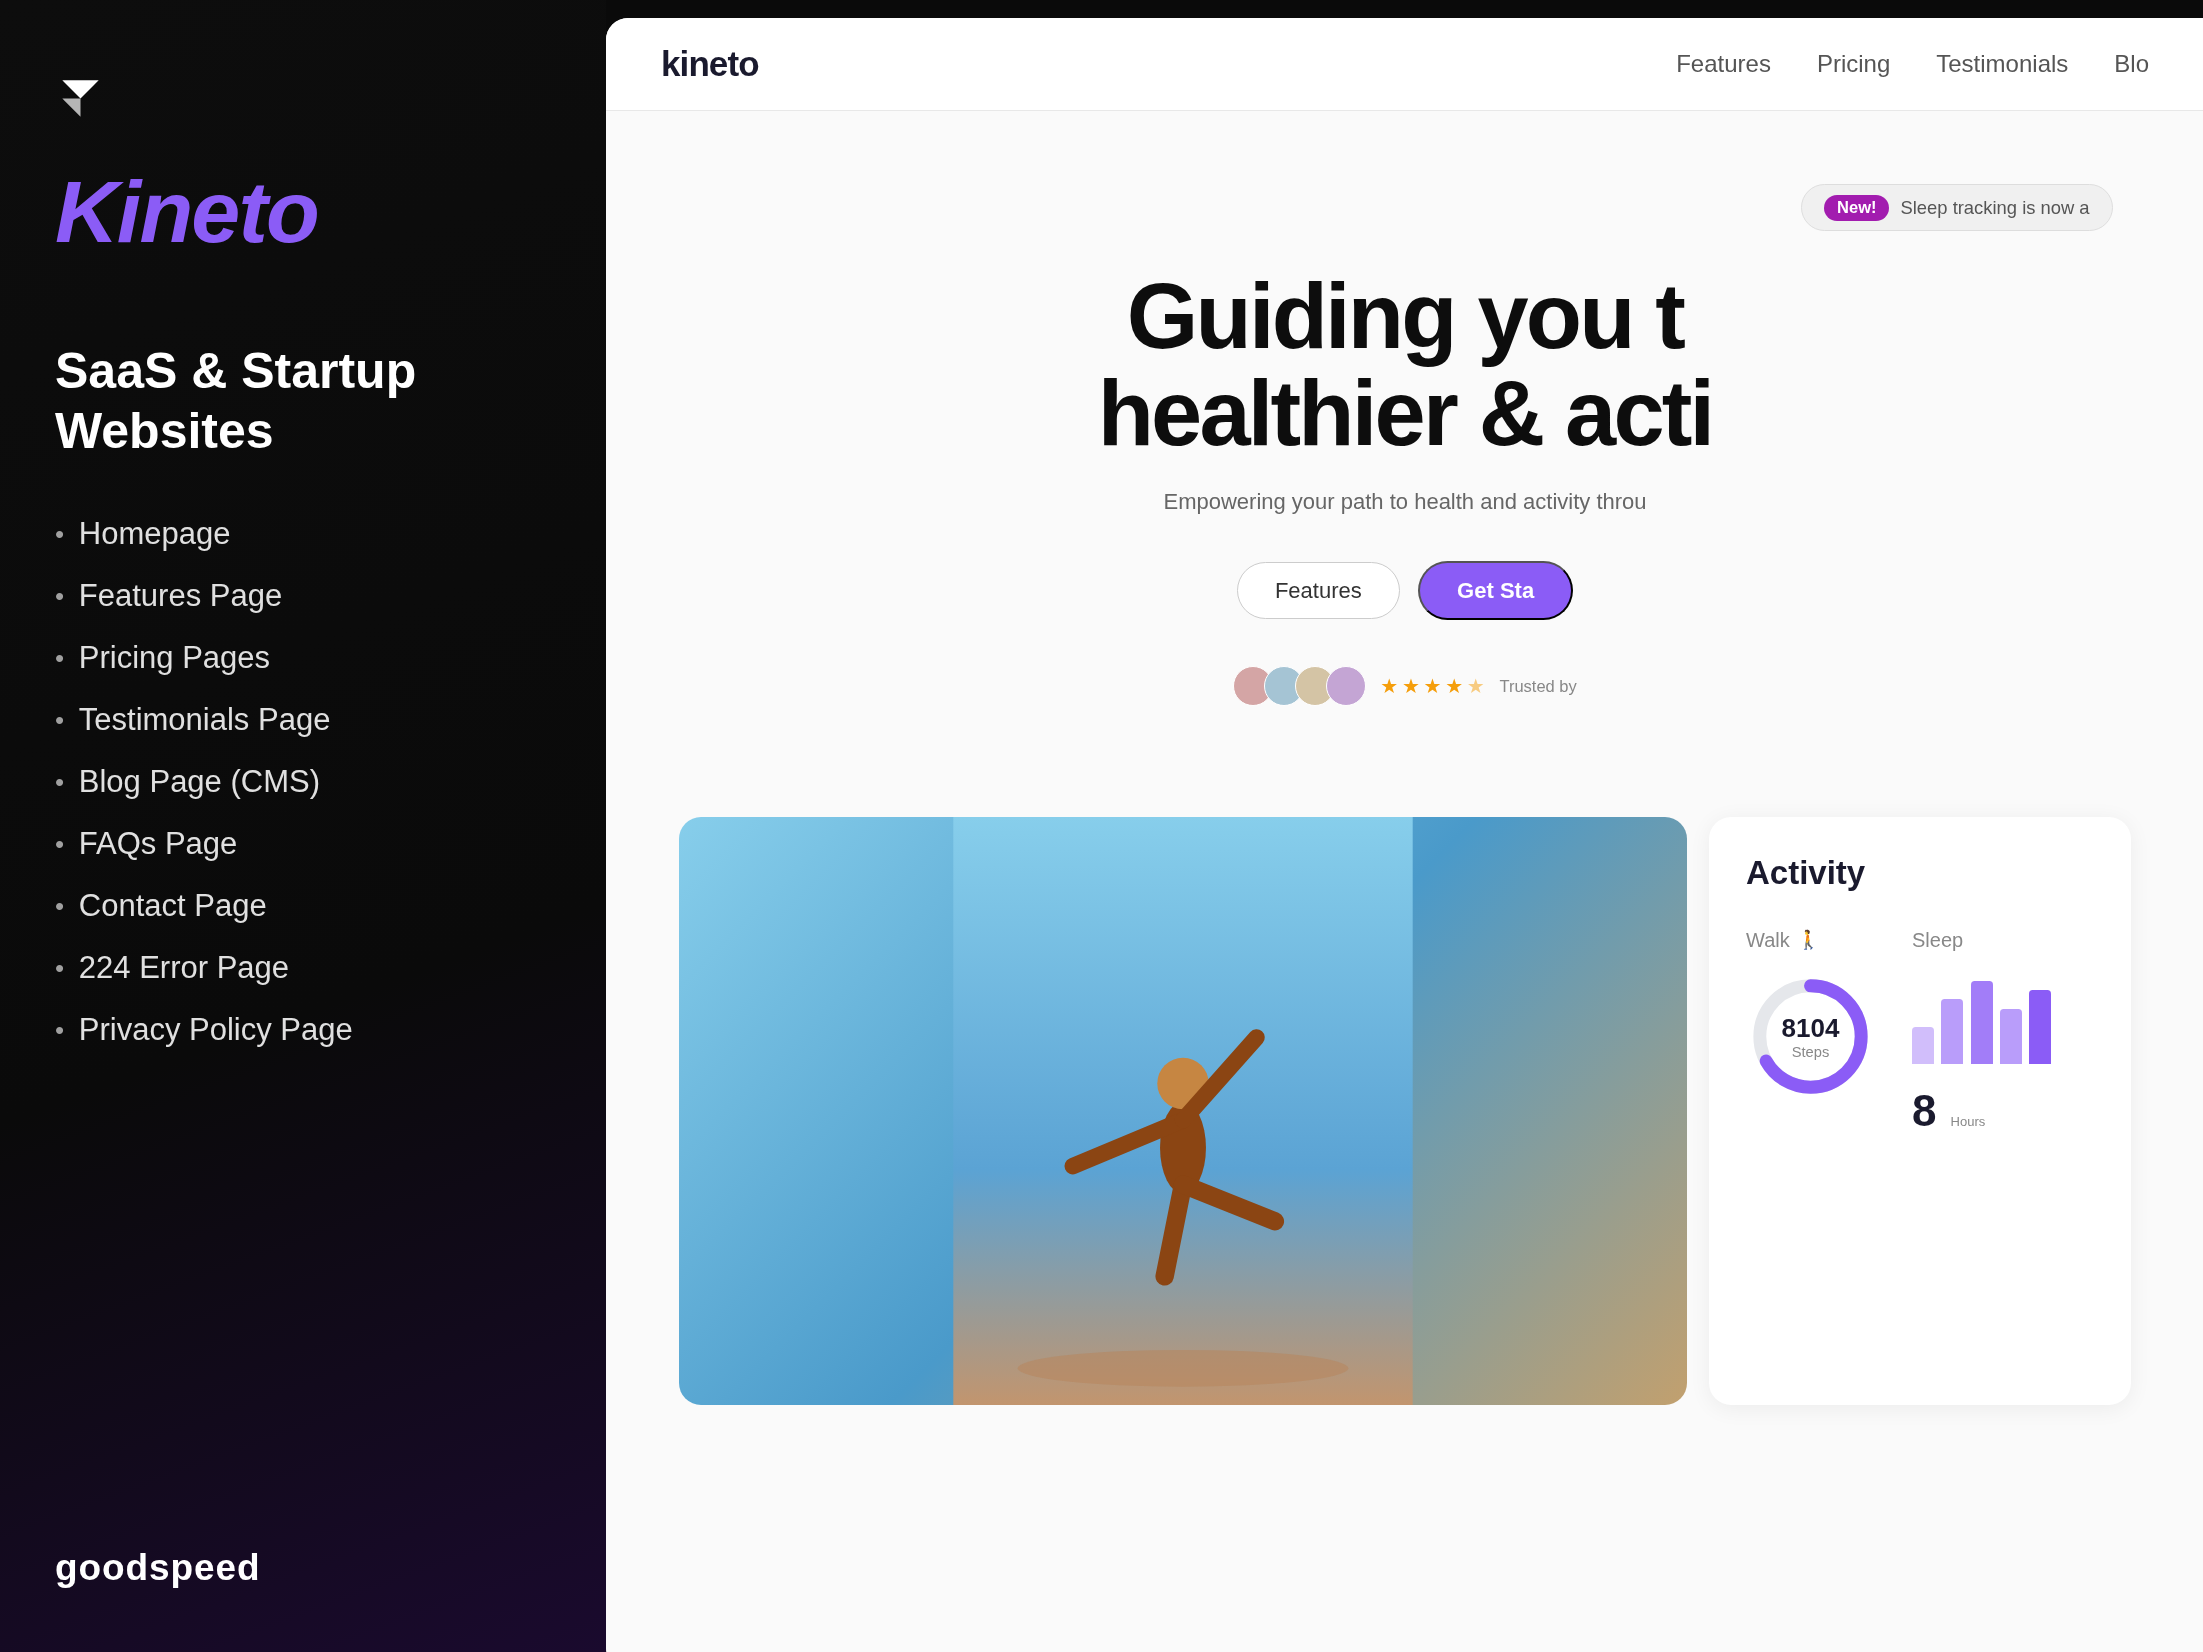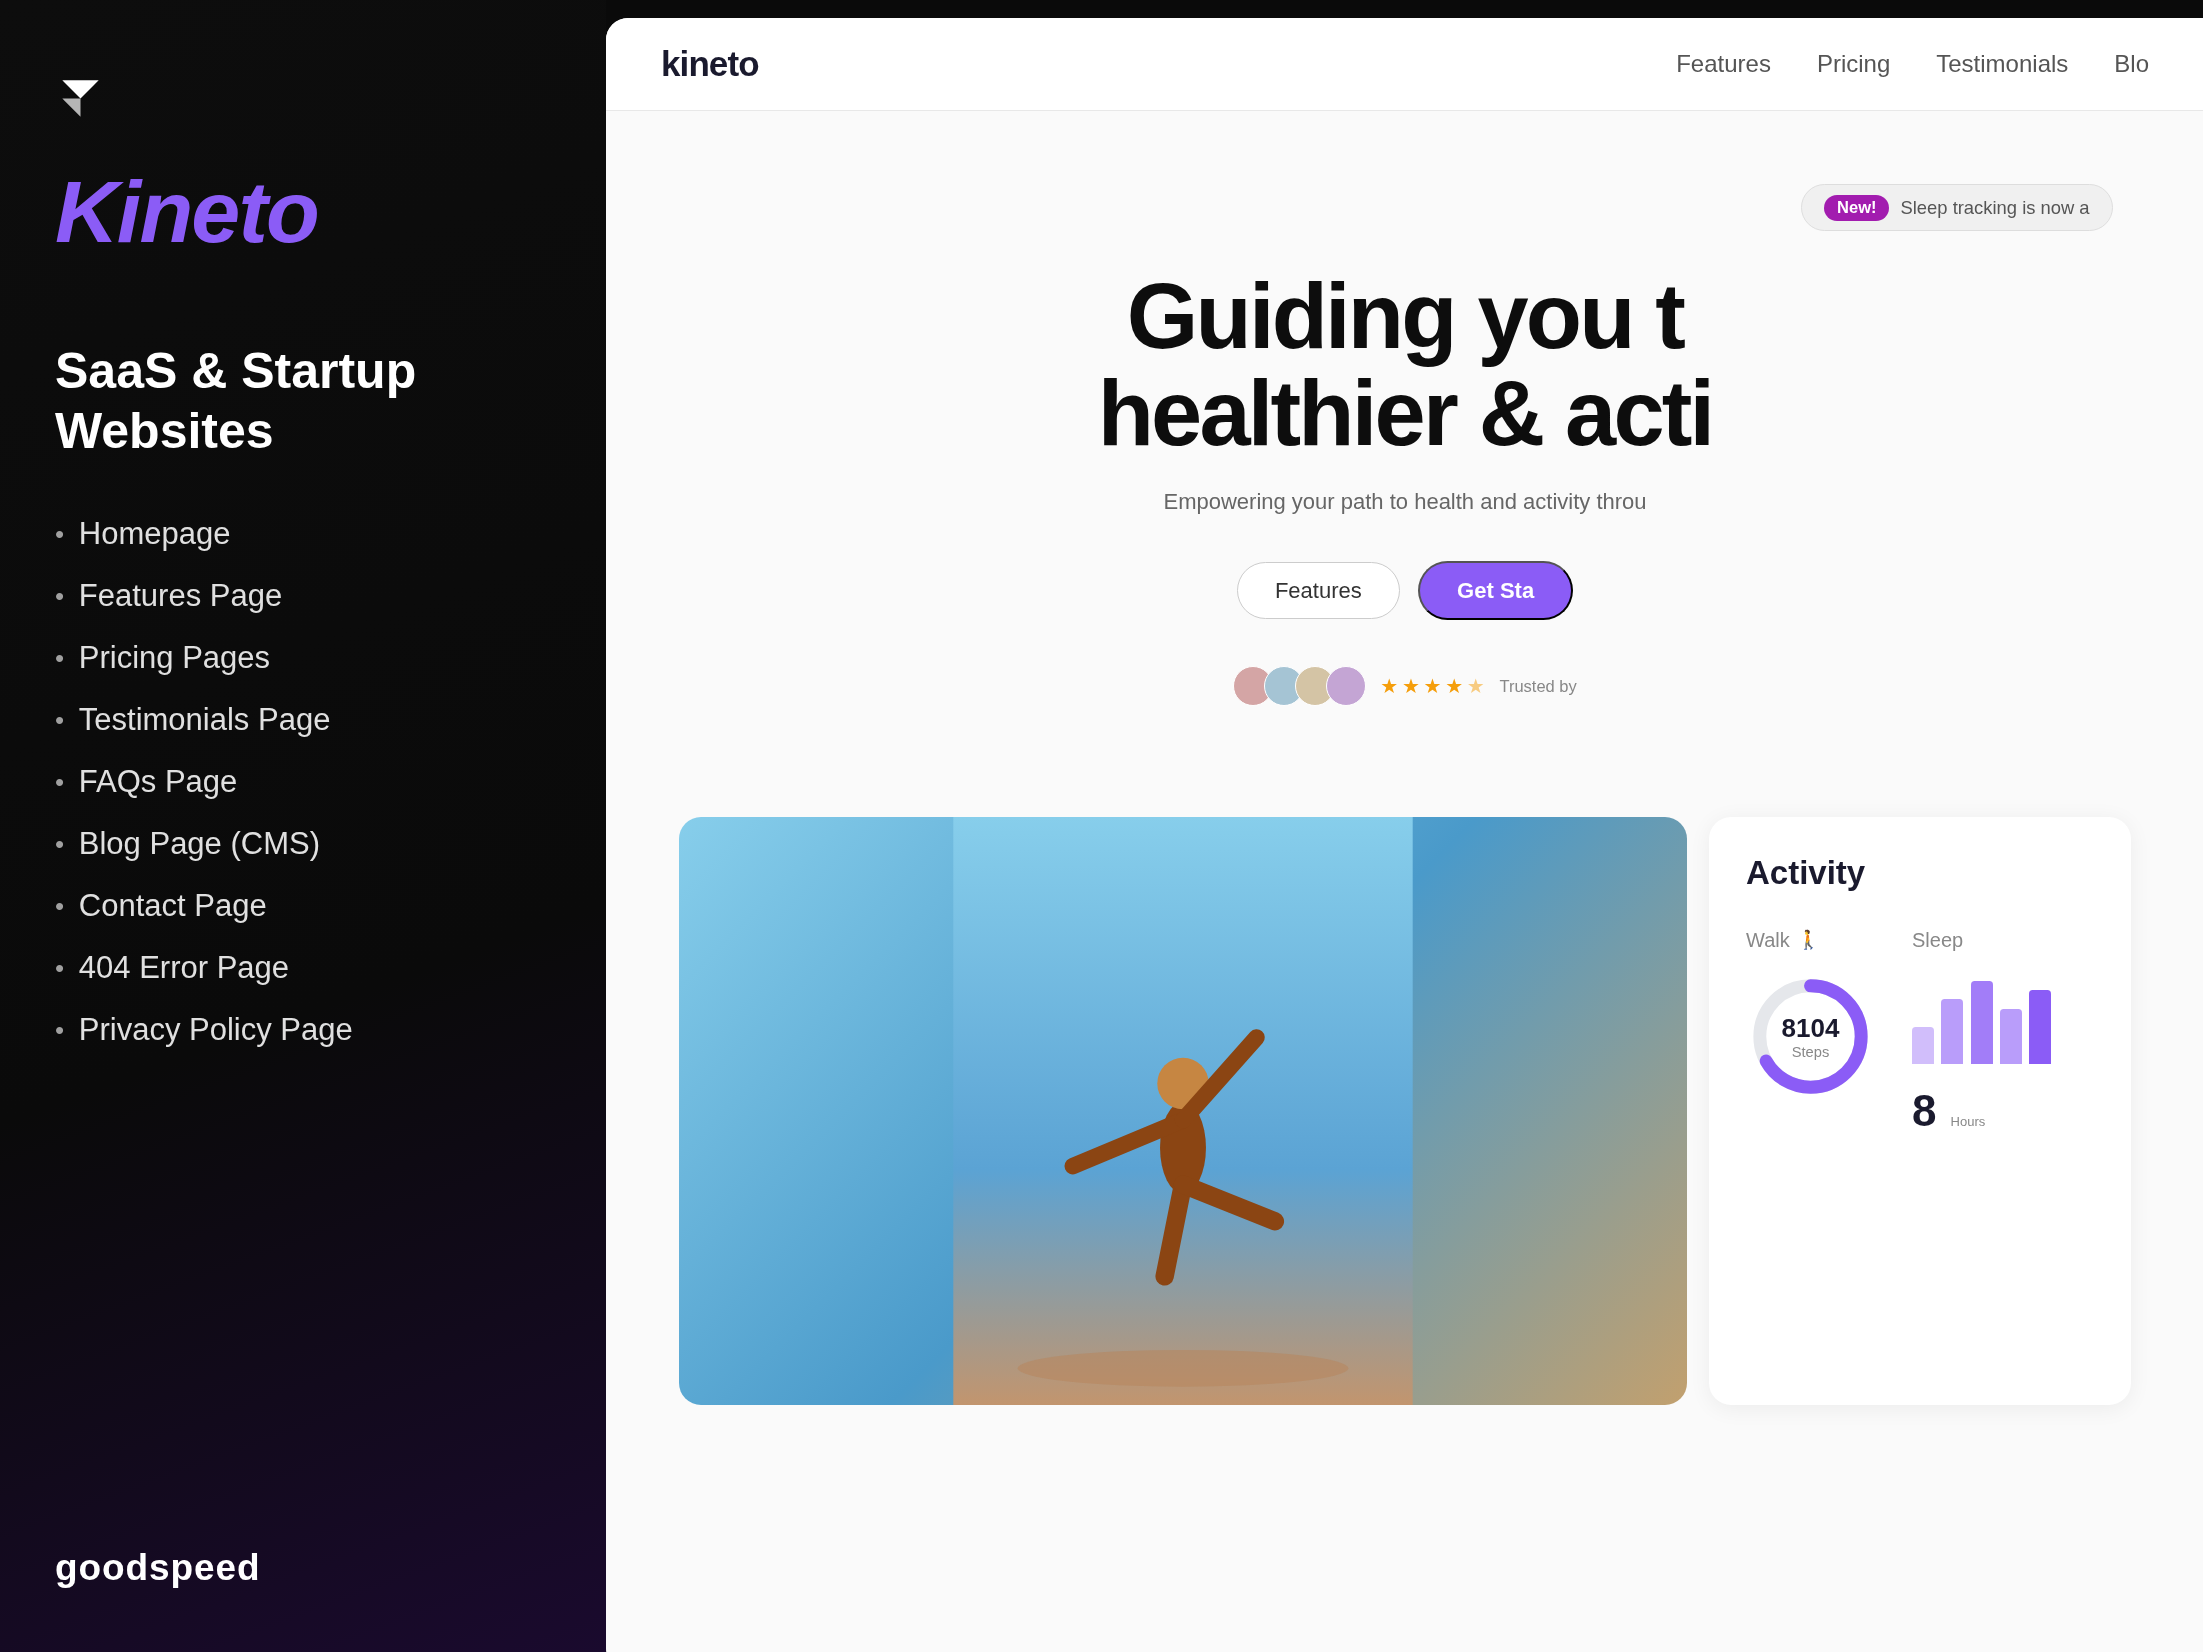--- a/index.html
+++ b/index.html
@@ -393,30 +393,30 @@
     <li>
       <span>Features Page</span>
     </li>
     <li>
       <span>Pricing Pages</span>
     </li>
     <li>
       <span>Testimonials Page</span>
     </li>
     <li>
+      <span>Blog Page (CMS)</span>
+    </li>
+    <li>
       <span>FAQs Page</span>
     </li>
     <li>
-      <span>Blog Page (CMS)</span>
-    </li>
-    <li>
       <span>Contact Page</span>
     </li>
     <li>
-      <span>404 Error Page</span>
+      <span>224 Error Page</span>
     </li>
     <li>
       <span>Privacy Policy Page</span>
     </li>
   </ul>
 
   <div class="bottom-brand">goodspeed</div>
 </div>
 
 <div class="right-panel">

